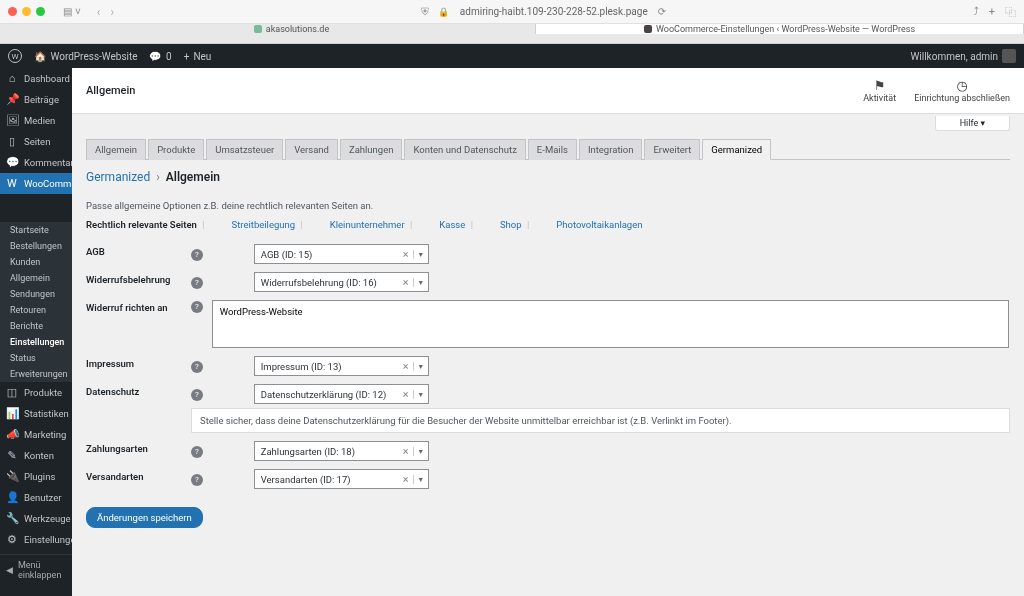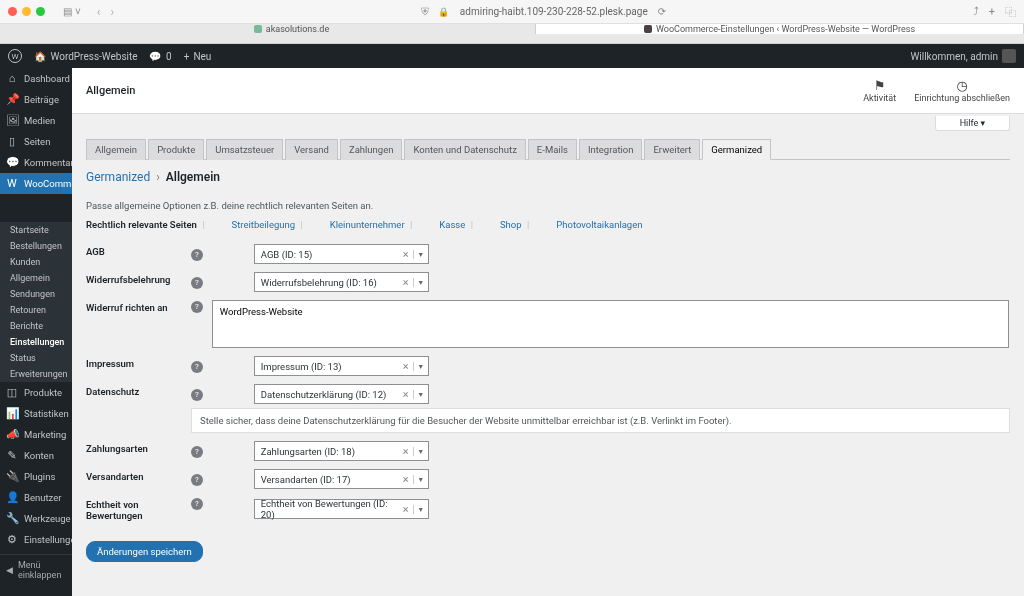--- a/index.html
+++ b/index.html
@@ -343,31 +343,20 @@
         <th>Versandarten</th>
         <td>
           <span class="help-tip">?</span>
           <span class="select2">
             <span class="s2-text">Versandarten (ID: 17)</span>
             <span class="s2-clear">×</span>
             <span class="s2-arrow">▾</span>
           </span>
         </td>
       </tr>
-      <tr>
-        <th>Echtheit von Bewertungen</th>
-        <td>
-          <span class="help-tip">?</span>
-          <span class="select2">
-            <span class="s2-text">Echtheit von Bewertungen (ID: 20)</span>
-            <span class="s2-clear">×</span>
-            <span class="s2-arrow">▾</span>
-          </span>
-        </td>
-      </tr>
     </tbody>
       </table>
 
     <div class="submit-row">
       <button class="button-primary">Änderungen speichern</button>
     </div>
   </div>
 </div>
 
 </body></html>

